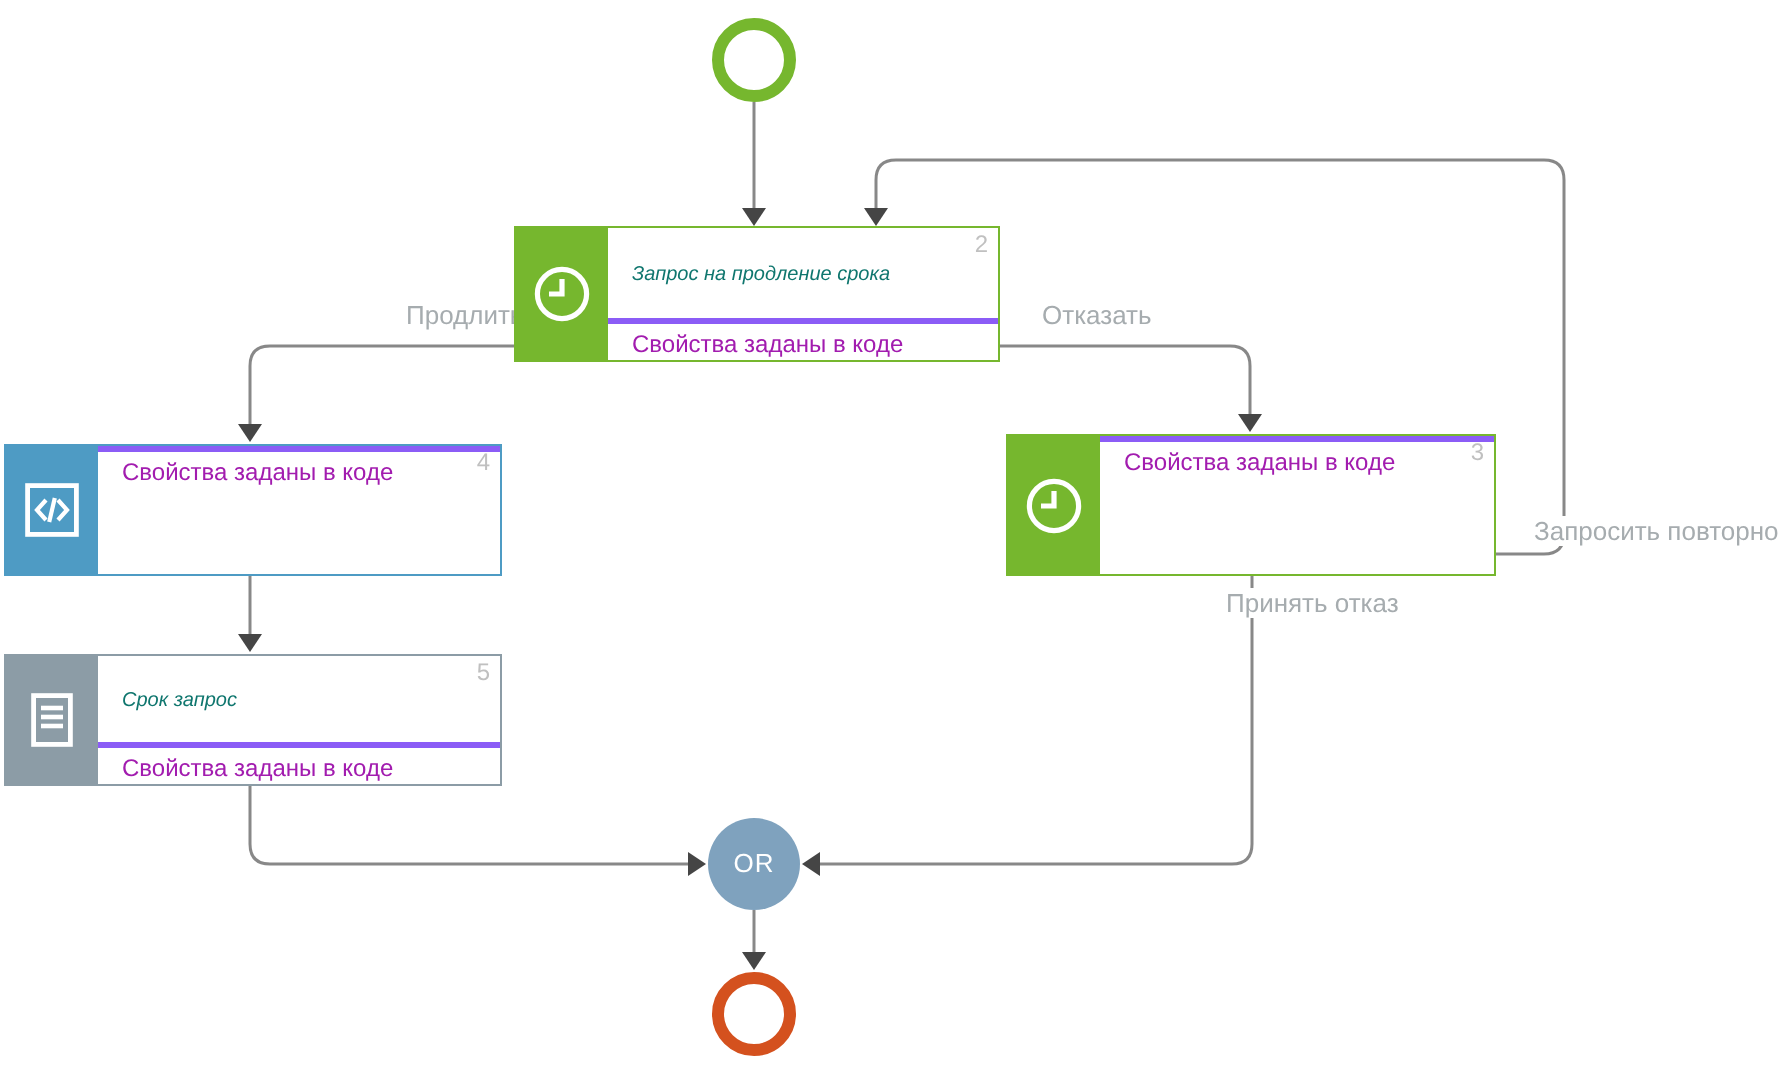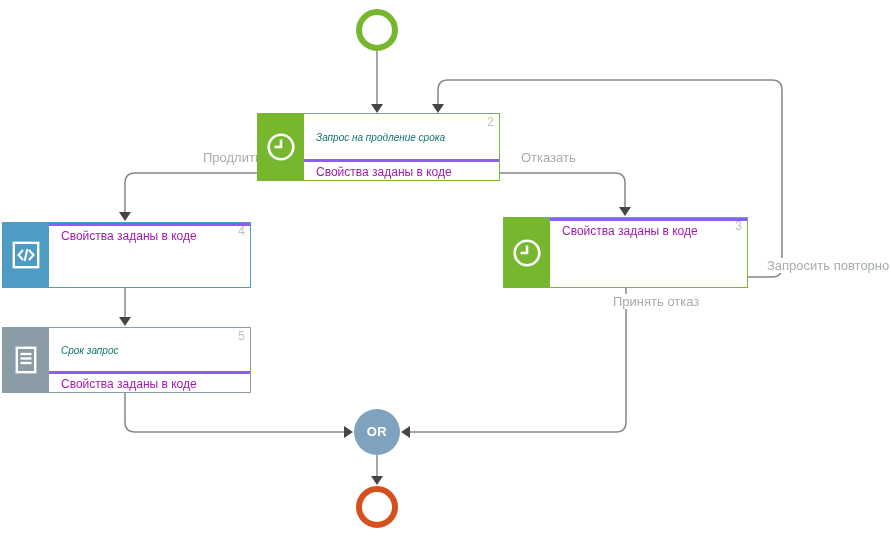--- a/index.html
+++ b/index.html
@@ -40,21 +40,21 @@
 
   .circle {
     position:absolute; z-index:3; width:42px; height:42px; border-radius:50%;
     box-sizing:border-box; background:#ffffff;
   }
   .circle.start { left:356px; top:9px;   border:6px solid #76B72E; }
   .circle.end   { left:356px; top:486px; border:6px solid #D4511E; }
   .gateway {
     position:absolute; z-index:3; left:354px; top:409px; width:46px; height:46px;
     border-radius:50%; background:#7FA2BE; color:#ffffff; font-size:13px;
-    font-weight:bold; text-align:center; line-height:46px; letter-spacing:0.5px;
+    font-weight:normal; text-align:center; line-height:46px; letter-spacing:0.5px;
   }
 </style>
 </head>
 <body>
 
 <div class="canvas">
 
   <svg class="connectors" width="891" height="537" viewBox="0 0 891 537">
 
     <g>

